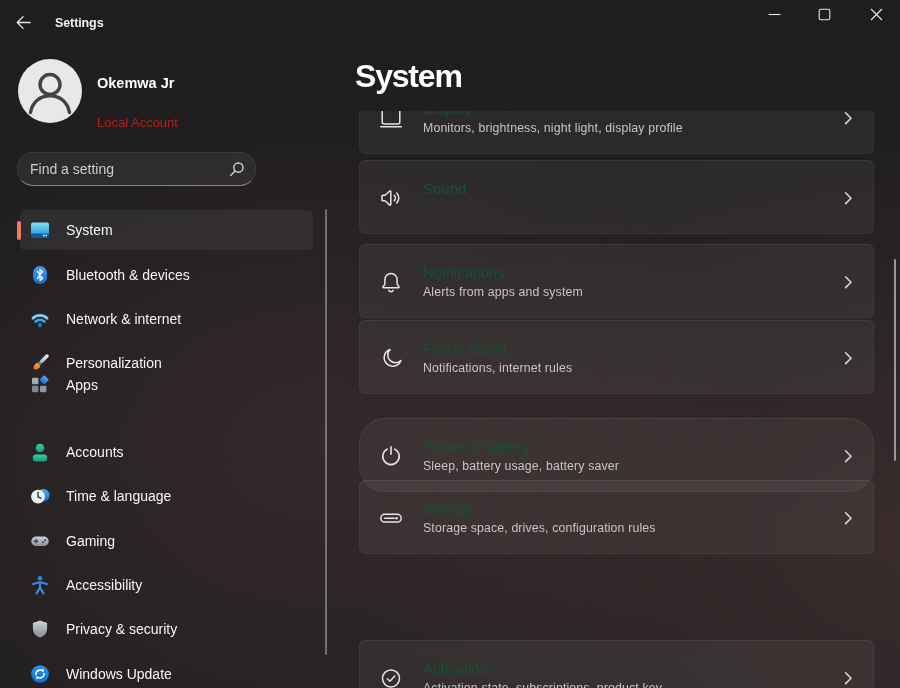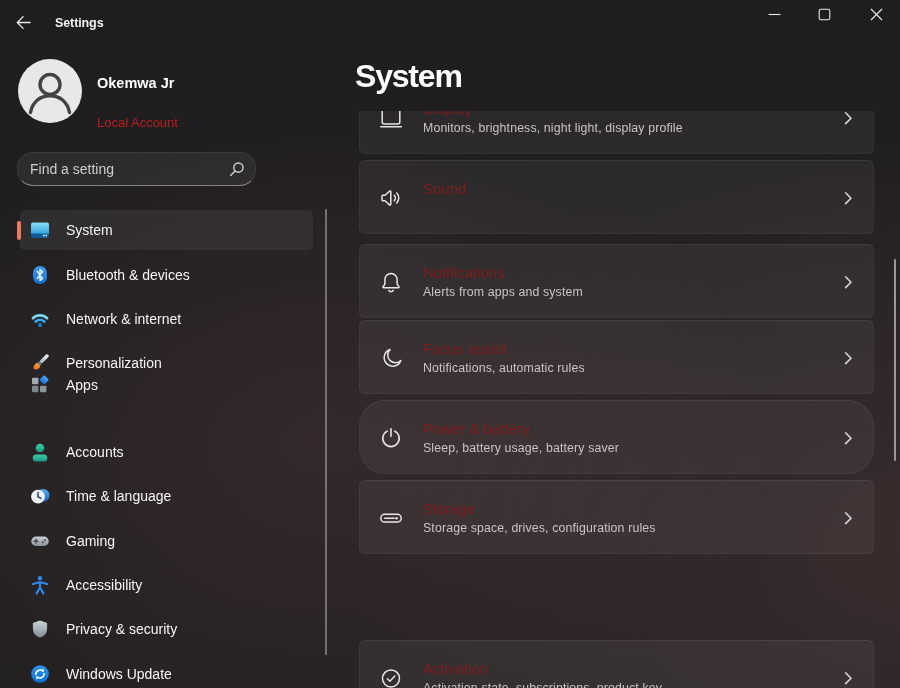--- a/index.html
+++ b/index.html
@@ -48,21 +48,21 @@
 
   
   .page-title { position:absolute; left:355px; top:57px; line-height:38px; font-size:32px; font-weight:700; letter-spacing:-1.2px; color:#ffffff; }
   .viewport { position:absolute; left:340px; top:111px; width:548px; height:577px; overflow:hidden;text-align:center; }
   .card { position:absolute; left:19px; width:514.5px; height:74.3px;
     background:rgba(255,255,255,0.052);
     border:1px solid rgba(255,255,255,0.045);
     border-top-color:rgba(255,255,255,0.07);
     border-radius:6px; }
   .card-ico { position:absolute; left:19px; top:25px; width:24px; height:24px; }
-  .card-title { position:absolute; left:63px; top:17.9px; line-height:20px; font-size:15px; color:#7f1d1d; white-space:nowrap; }
+  .card-title { position:absolute; left:63px; top:17.9px; line-height:20px; font-size:15px; color:#14532d; white-space:nowrap; }
   .card-sub { position:absolute; left:63px; top:39.2px; line-height:17px; font-size:12.3px; color:#c9c4c6; white-space:nowrap; letter-spacing:0.15px; }
   .card-chev { position:absolute; left:480px; top:29px; width:16px; height:16px; }
 
   .main-scrollbar { position:absolute; left:894px; top:259px; width:2.2px; height:202px; background:#9d979a; border-radius:1px; }
 </style>
 </head>
 <body>
 
 <div class="titlebar">
   <div class="back-btn">
@@ -340,28 +340,28 @@
       </svg>
     </div>
   </div>
     <div class="card" style="top: 209px;">
     <div class="card-ico">
         <svg width="24" height="24" viewBox="0 0 24 24">
           <path d="M13.8 3.6 a8.6 8.6 0 1 0 6.8 13.9 a6.9 6.9 0 0 1 -6.8 -13.9 z" stroke="#e8e5e6" stroke-width="1.5" fill="none" stroke-linejoin="round" transform="rotate(-18 12 12)"></path>
         </svg>
       </div>
     <div class="card-title">Focus assist</div>
-    <div class="card-sub">Notifications, automatic rules</div>
-    <div class="card-chev">
-      <svg width="16" height="16" viewBox="0 0 16 16">
-        <path d="M5.6 2.8 L11 8.2 L5.6 13.6" stroke="#dad7d8" stroke-width="1.6" fill="none" stroke-linecap="round" stroke-linejoin="round"></path>
-      </svg>
-    </div>
-  </div>
-    <div class="card" style="top: 289px; border-radius: 26px;">
+    <div class="card-sub">Notifications, internet rules</div>
+    <div class="card-chev">
+      <svg width="16" height="16" viewBox="0 0 16 16">
+        <path d="M5.6 2.8 L11 8.2 L5.6 13.6" stroke="#dad7d8" stroke-width="1.6" fill="none" stroke-linecap="round" stroke-linejoin="round"></path>
+      </svg>
+    </div>
+  </div>
+    <div class="card" style="top: 307px; border-radius: 26px;">
     <div class="card-ico">
         <svg width="24" height="24" viewBox="0 0 24 24">
           <path d="M12 2.8 v7.4" stroke="#e8e5e6" stroke-width="1.6" stroke-linecap="round"></path>
           <path d="M8.3 5.1 a8.2 8.2 0 1 0 7.4 0" stroke="#e8e5e6" stroke-width="1.6" fill="none" stroke-linecap="round"></path>
         </svg>
       </div>
     <div class="card-title">Power &amp; battery</div>
     <div class="card-sub">Sleep, battery usage, battery saver</div>
     <div class="card-chev">
       <svg width="16" height="16" viewBox="0 0 16 16">

